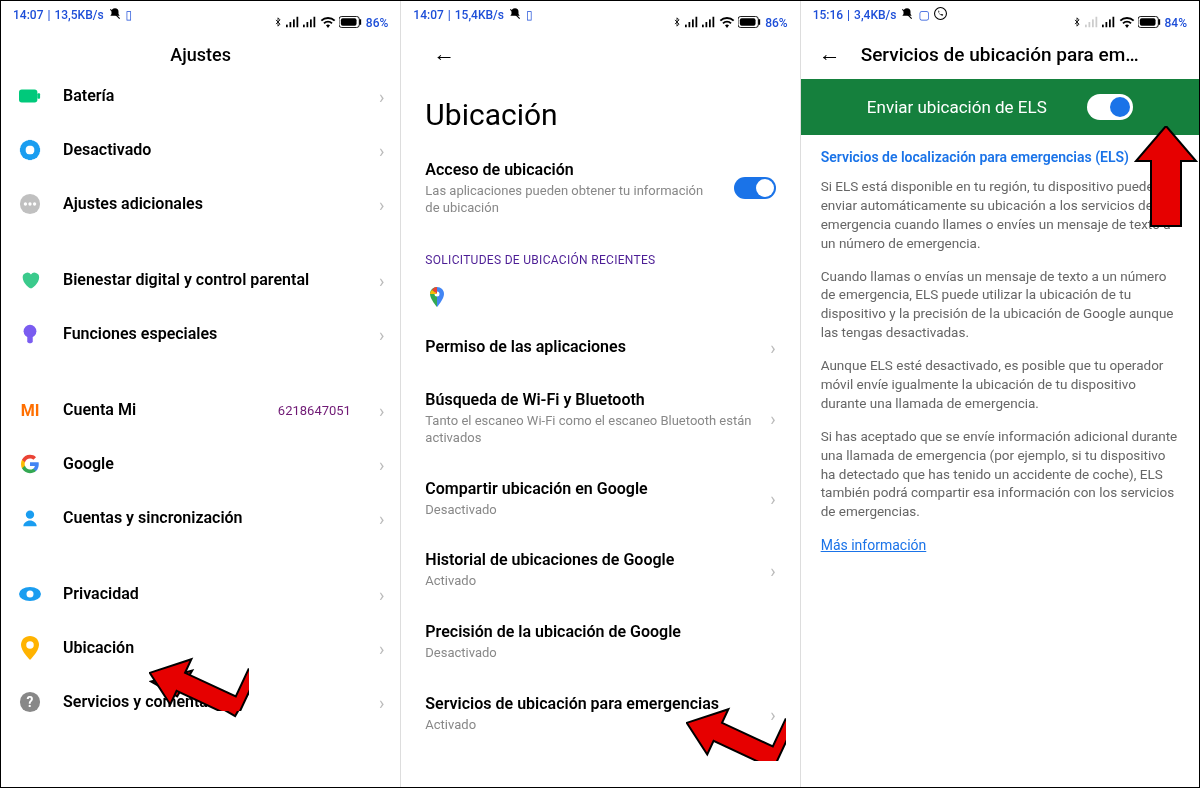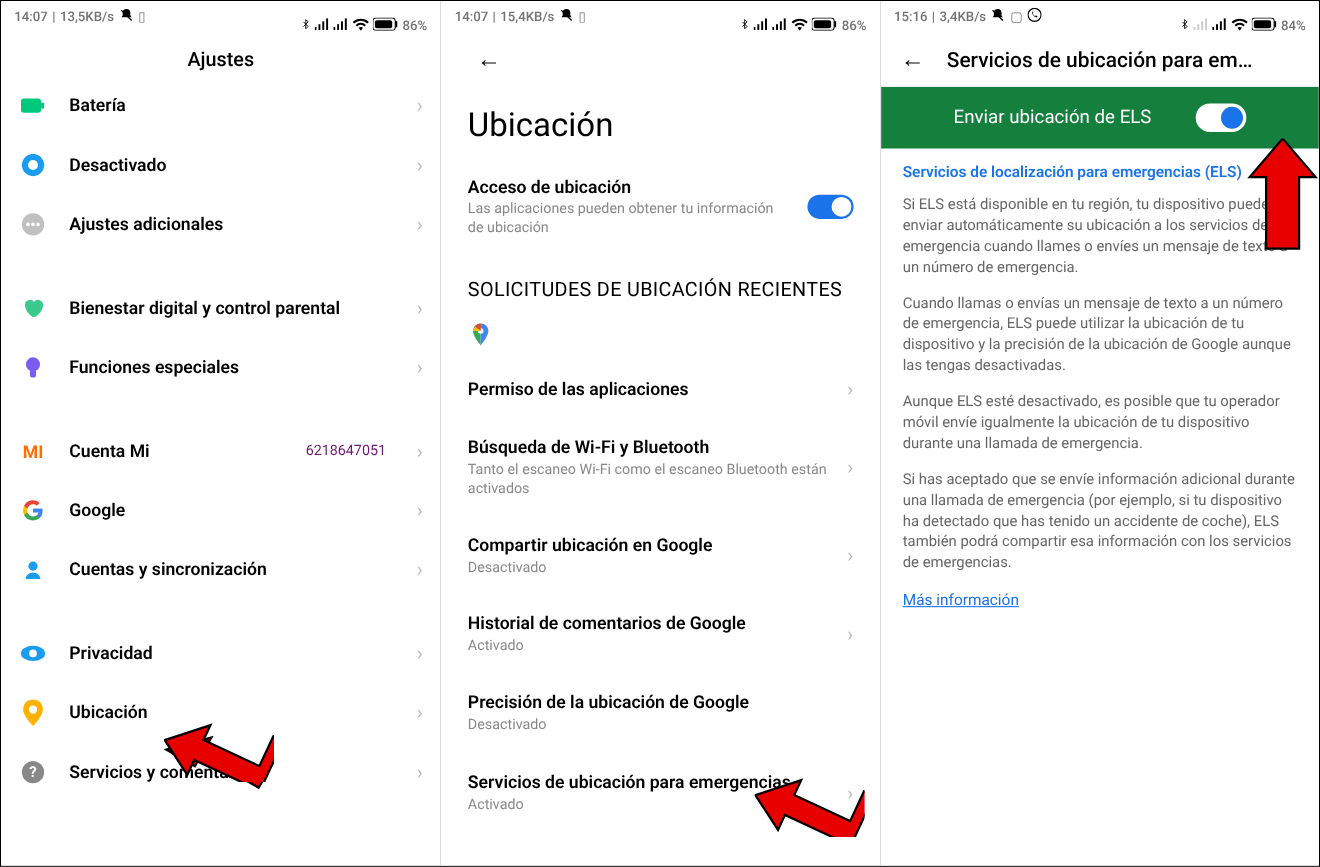--- a/index.html
+++ b/index.html
@@ -1,39 +1,39 @@
 <!DOCTYPE html>
 <html><head>
 <meta charset="utf-8">
 <style>
 * { margin: 0; padding: 0; box-sizing: border-box; font-family: -apple-system, Roboto, "Helvetica Neue", Arial, sans-serif; }
 body { display: flex; width: 1200px; height: 788px; background: #fff; overflow: hidden; border: 1px solid #000; }
 .screen { width: 400px; height: 786px; position: relative; background: #fff; overflow: hidden; }
 .screen + .screen { border-left: 1px solid #ddd; }
 
-.status-bar { height: 28px; display: flex; align-items: center; justify-content: space-between; padding: 0 12px; font-size: 12px; color: #737373; font-weight: 500; }
+.status-bar { height: 28px; display: flex; align-items: center; justify-content: space-between; padding: 0 12px; font-size: 12px; color: #1d4ed8; font-weight: 500; }
 .status-left { display: flex; align-items: center; gap: 4px; }
 .status-right { display: flex; align-items: center; gap: 3px; margin-top: 16px; }
 
 .title-bar { height: 50px; display: flex; align-items: center; padding: 0 32px; gap: 20px; }
 .title-bar.center { justify-content: center; }
 .back-arrow { font-size: 22px; color: #000; cursor: pointer; }
 .title { font-size: 18px; font-weight: 500; color: #000; }
 .title.big { font-size: 30px; font-weight: 400; padding: 18px 24px 12px; }
 
 .list { padding: 0 0 0 0; }
 .item { display: flex; align-items: center; padding: 14px 16px; gap: 20px; position: relative; }
 .item-icon { width: 26px; height: 26px; display: flex; align-items: center; justify-content: center; flex-shrink: 0; }
 .item-body { flex: 1; }
 .item-label { font-size: 16px; font-weight: 600; color: #000; line-height: 1.3; }
 .item-value { font-size: 13px; color: #701a75; margin-right: 8px; }
 .chevron { color: #bbb; font-size: 18px; }
 .section-gap { height: 22px; }
 
-.section-header { font-size: 18px; color: #000000; padding: 20px 24px 10px; letter-spacing: 0.3px; }
+.section-header { font-size: 12px; color: #4c1d95; padding: 20px 24px 10px; letter-spacing: 0.3px; }
 
 .item2 { padding: 16px 24px; display: flex; align-items: center; gap: 16px; }
 .item2-body { flex: 1; }
 .item2-title { font-size: 16px; font-weight: 600; color: #000; line-height: 1.25; }
 .item2-sub { font-size: 13px; color: #888; margin-top: 3px; line-height: 1.3; }
 
 .toggle { width: 42px; height: 22px; background: #ddd; border-radius: 11px; position: relative; flex-shrink: 0; }
 .toggle.on { background: #1a73e8; }
 .toggle .knob { width: 18px; height: 18px; background: #fff; border-radius: 50%; position: absolute; top: 2px; left: 2px; transition: none; }
 .toggle.on .knob { left: 22px; }
@@ -356,21 +356,21 @@
   </div>
   <div class="item2">
     <div class="item2-body">
       <div class="item2-title">Compartir ubicación en Google</div>
       <div class="item2-sub">Desactivado</div>
     </div>
     <span class="chevron">›</span>
   </div>
   <div class="item2">
     <div class="item2-body">
-      <div class="item2-title">Historial de comentarios de Google</div>
+      <div class="item2-title">Historial de ubicaciones de Google</div>
       <div class="item2-sub">Activado</div>
     </div>
     <span class="chevron">›</span>
   </div>
   <div class="item2">
     <div class="item2-body">
       <div class="item2-title">Precisión de la ubicación de Google</div>
       <div class="item2-sub">Desactivado</div>
     </div>
   </div>

